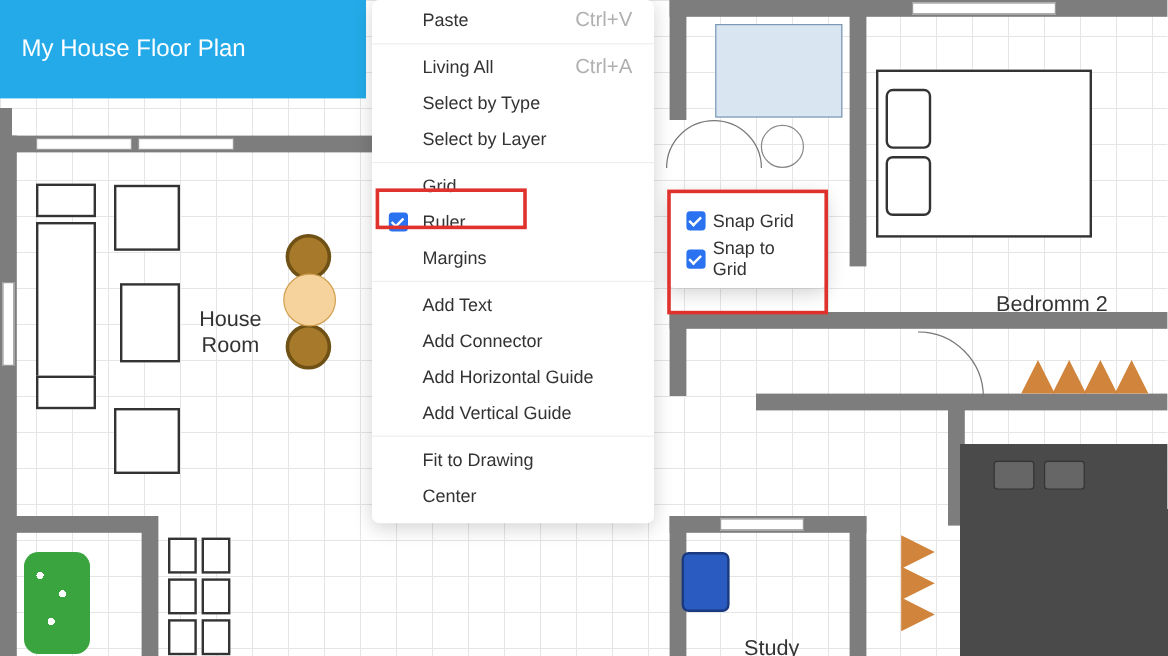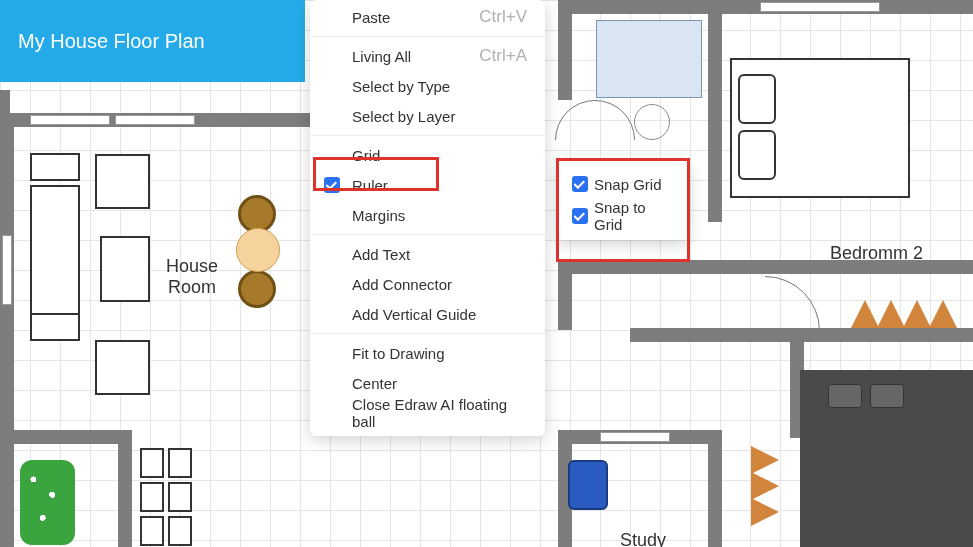--- a/index.html
+++ b/index.html
@@ -236,31 +236,31 @@
     <span>Margins</span>
   </div>
   <div class="ctx-sep"></div>
   <div class="ctx-item">
     <span>Add Text</span>
   </div>
   <div class="ctx-item">
     <span>Add Connector</span>
   </div>
   <div class="ctx-item">
+    <span>Add Horizontal Guide</span>
+  </div>
+  <div class="ctx-item">
     <span>Add Vertical Guide</span>
   </div>
   <div class="ctx-sep"></div>
   <div class="ctx-item">
     <span>Fit to Drawing</span>
   </div>
   <div class="ctx-item">
     <span>Center</span>
-  </div>
-  <div class="ctx-item">
-    <span>Close Edraw AI floating ball</span>
   </div>
 </div>
 
 <div class="highlight-red" style="left:313px;top:157px;width:126px;height:34px"></div>
 
 <div class="submenu">
   <div class="sub-item">
     <span class="ctx-check"></span>
     <span>Snap Grid</span>
   </div>

